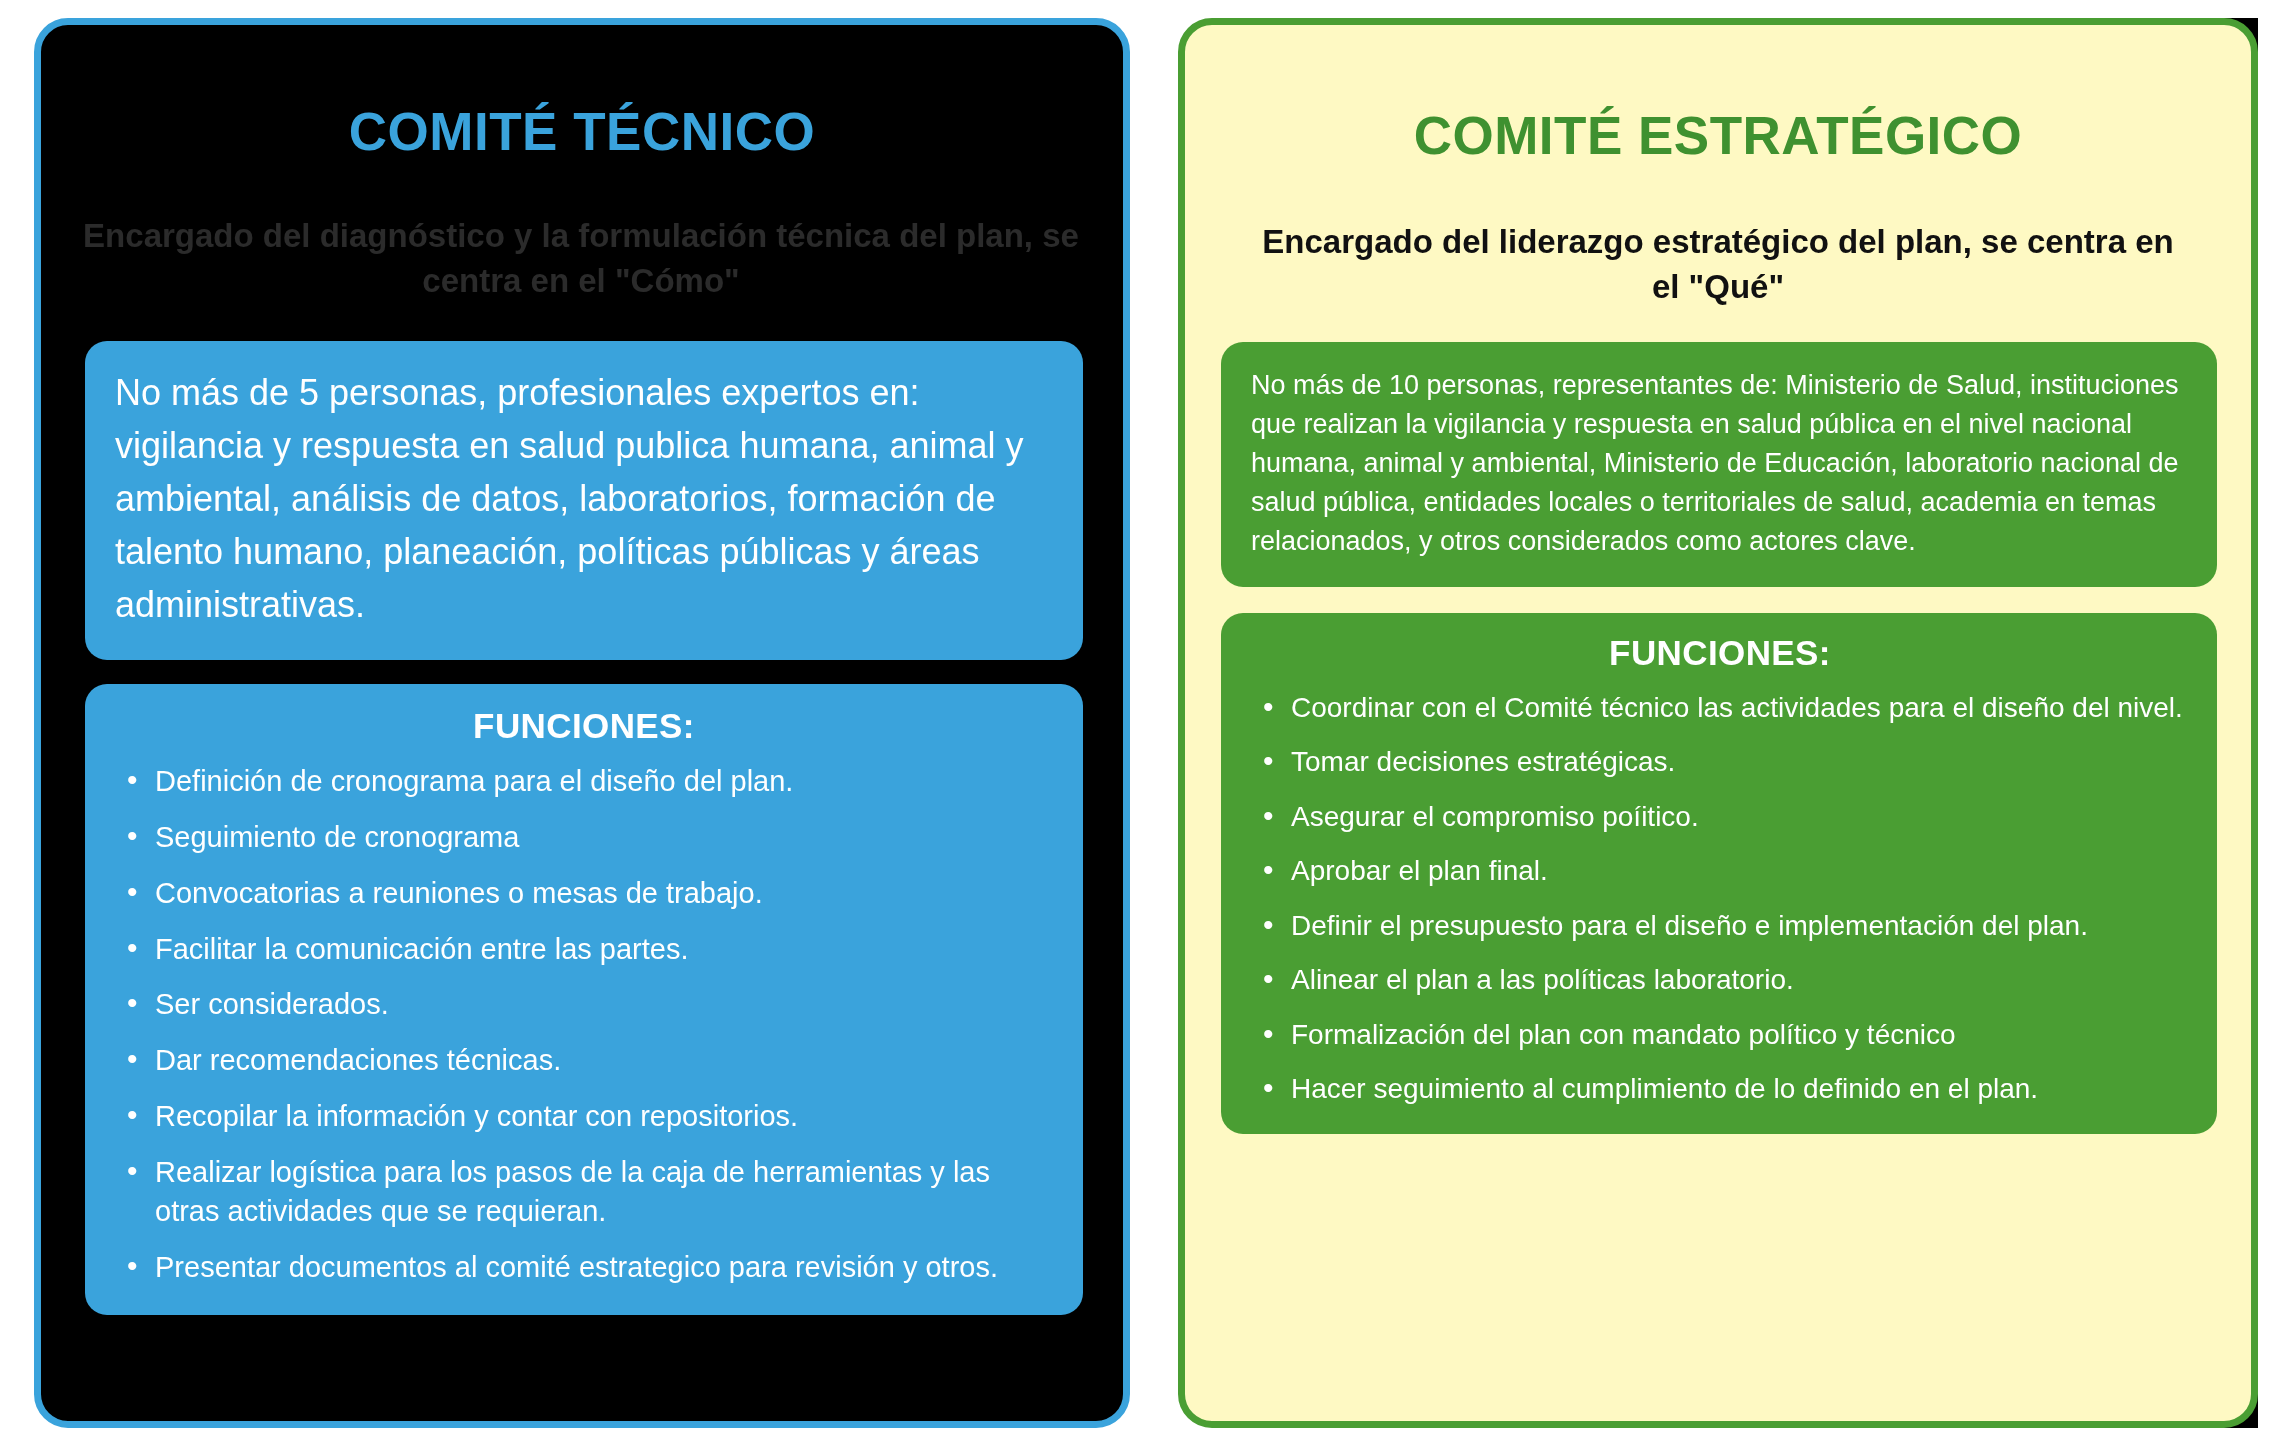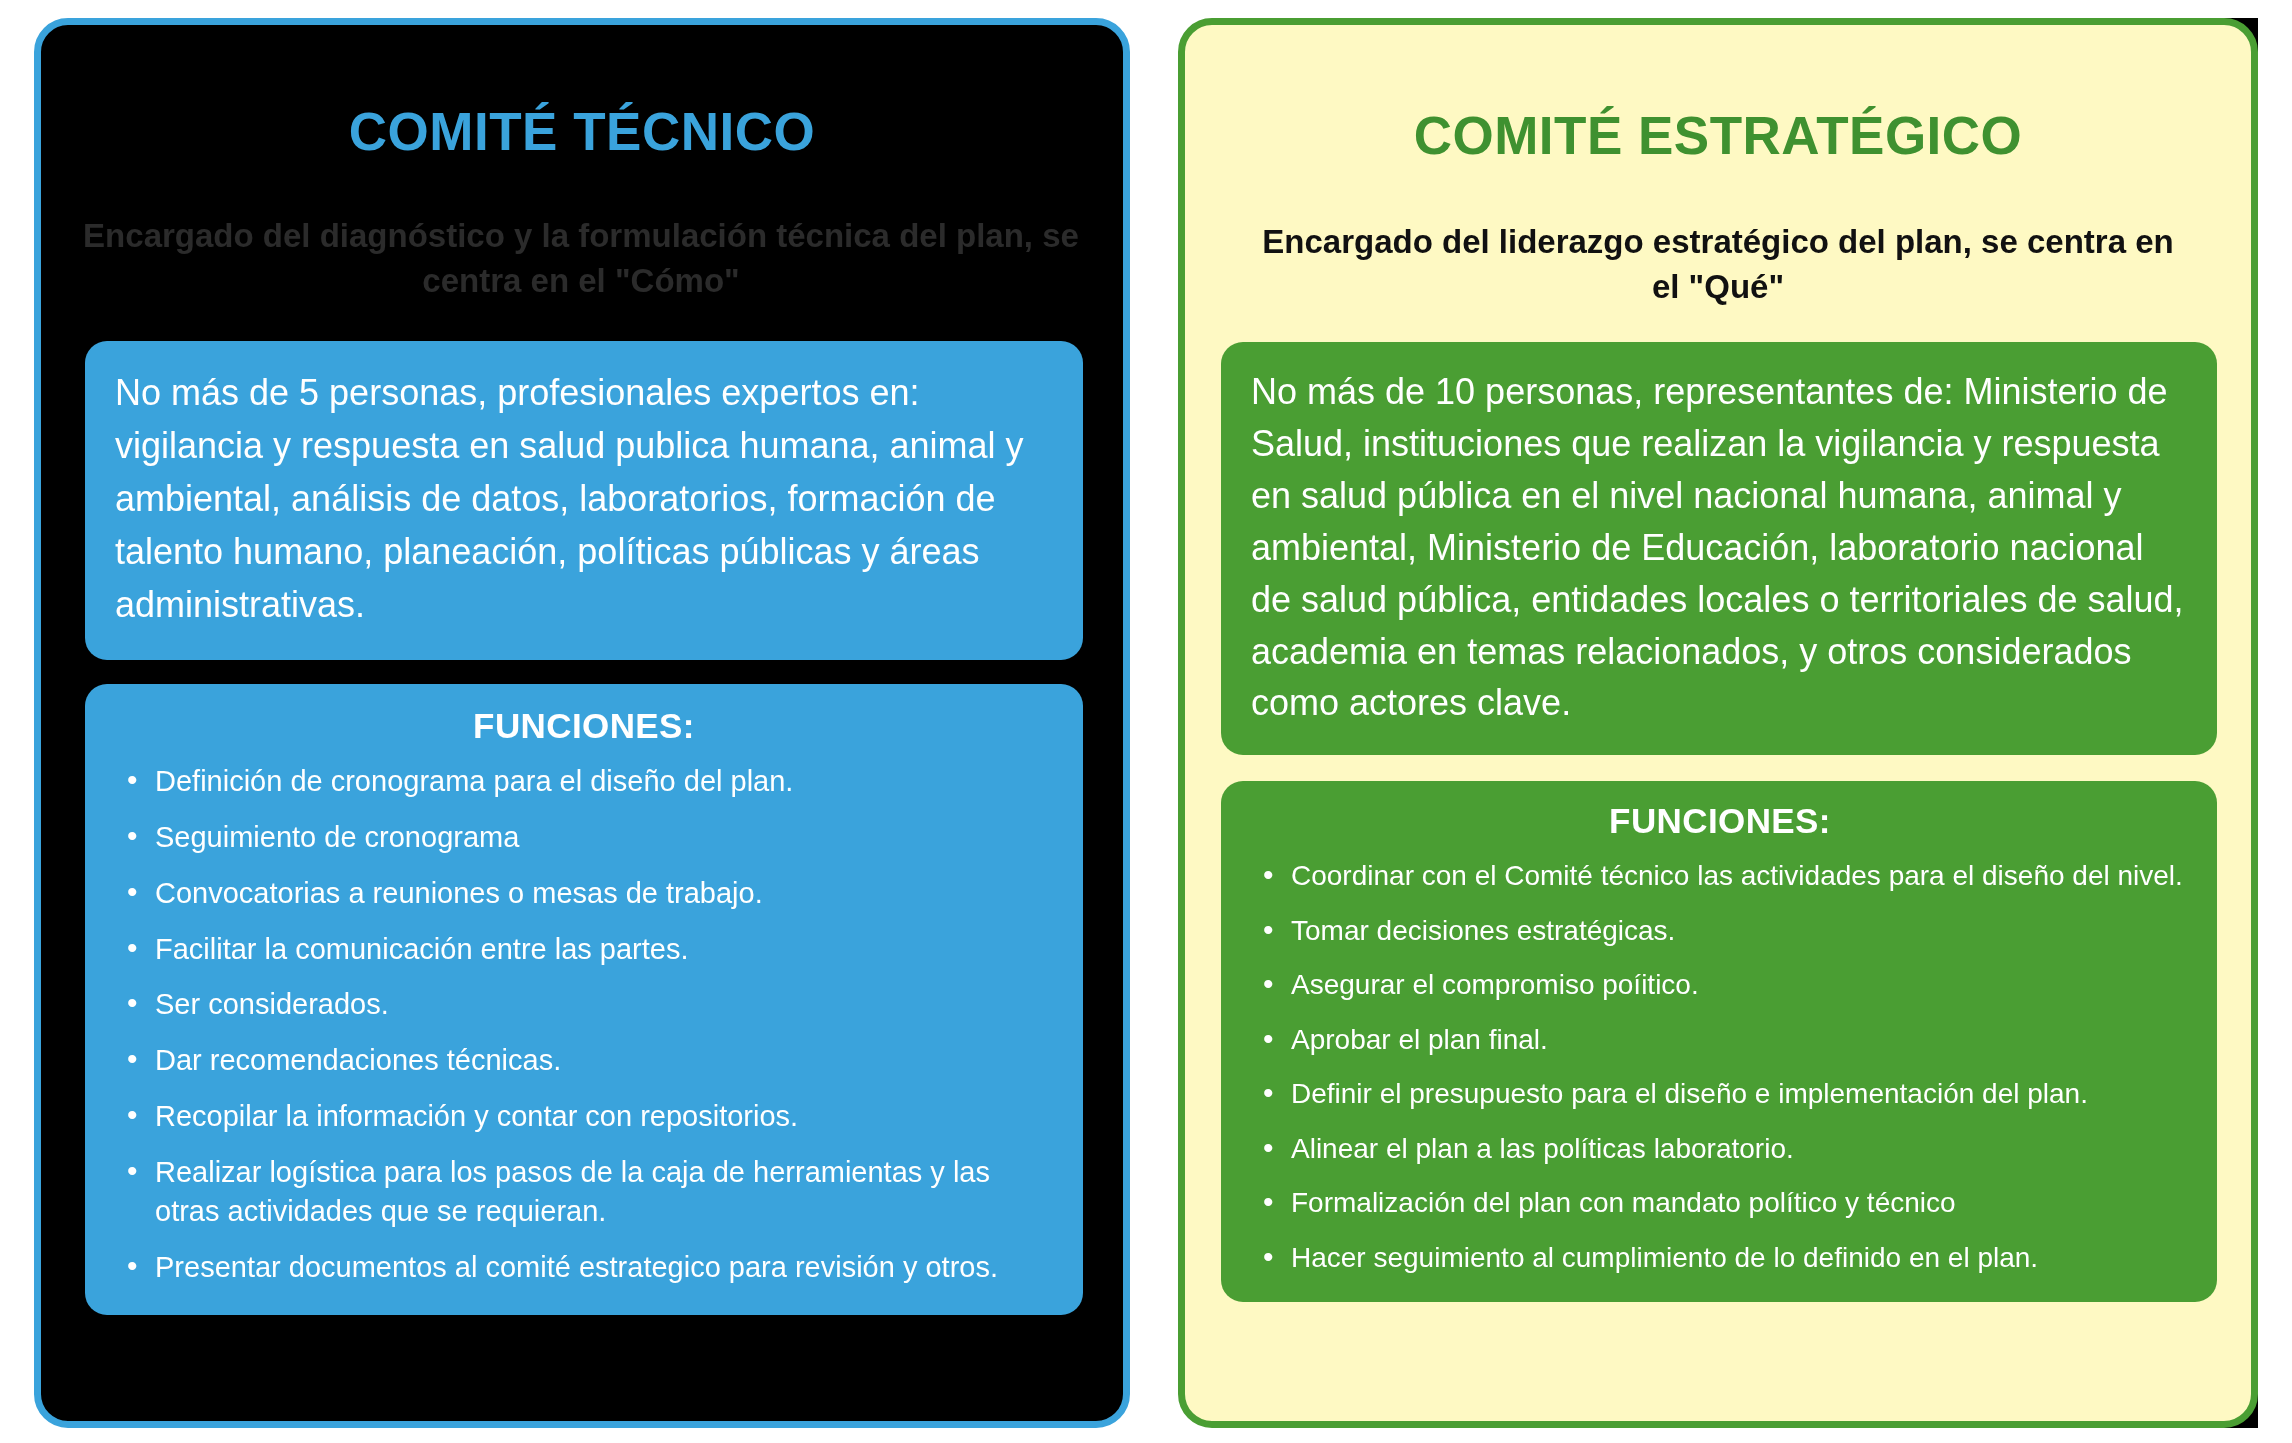--- a/index.html
+++ b/index.html
@@ -111,21 +111,21 @@
 
   .card-desc-left {
     margin: 38px 40px 0 44px;
     padding: 26px 30px 28px 30px;
     font-size: 36px;
     line-height: 1.47;
   }
   .card-desc-right {
     margin: 32px 34px 0 36px;
     padding: 24px 28px 26px 30px;
-    font-size: 36px;
+    font-size: 27px;
     line-height: 1.44;
   }
 
   .card-func-left {
     margin: 24px 40px 0 44px;
     padding: 22px 26px 26px 26px;
     font-size: 29px;
   }
   .card-func-right {
     margin: 26px 34px 0 36px;

